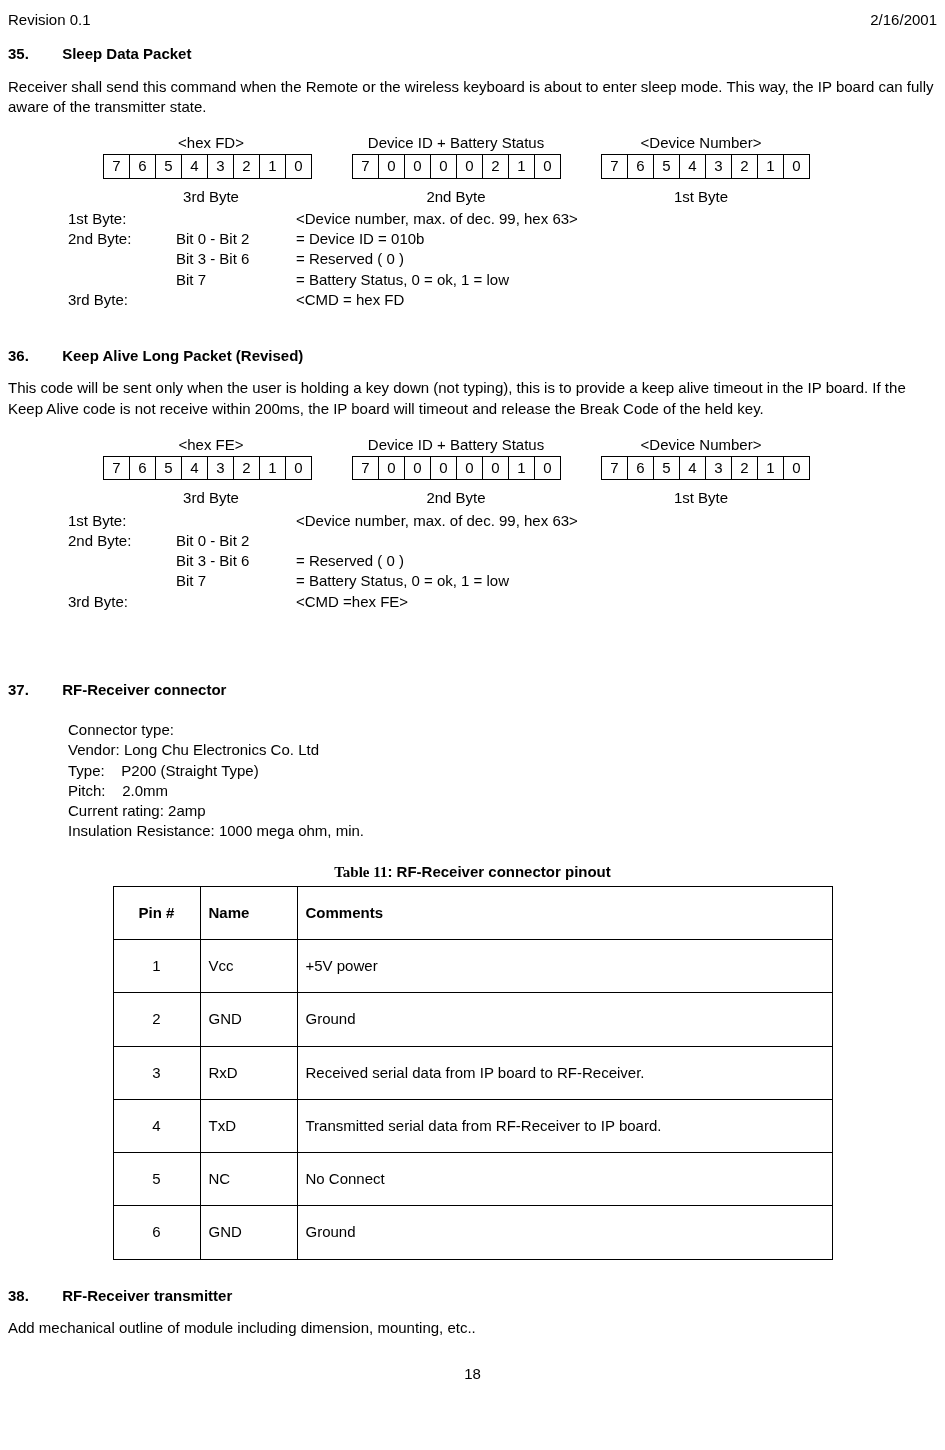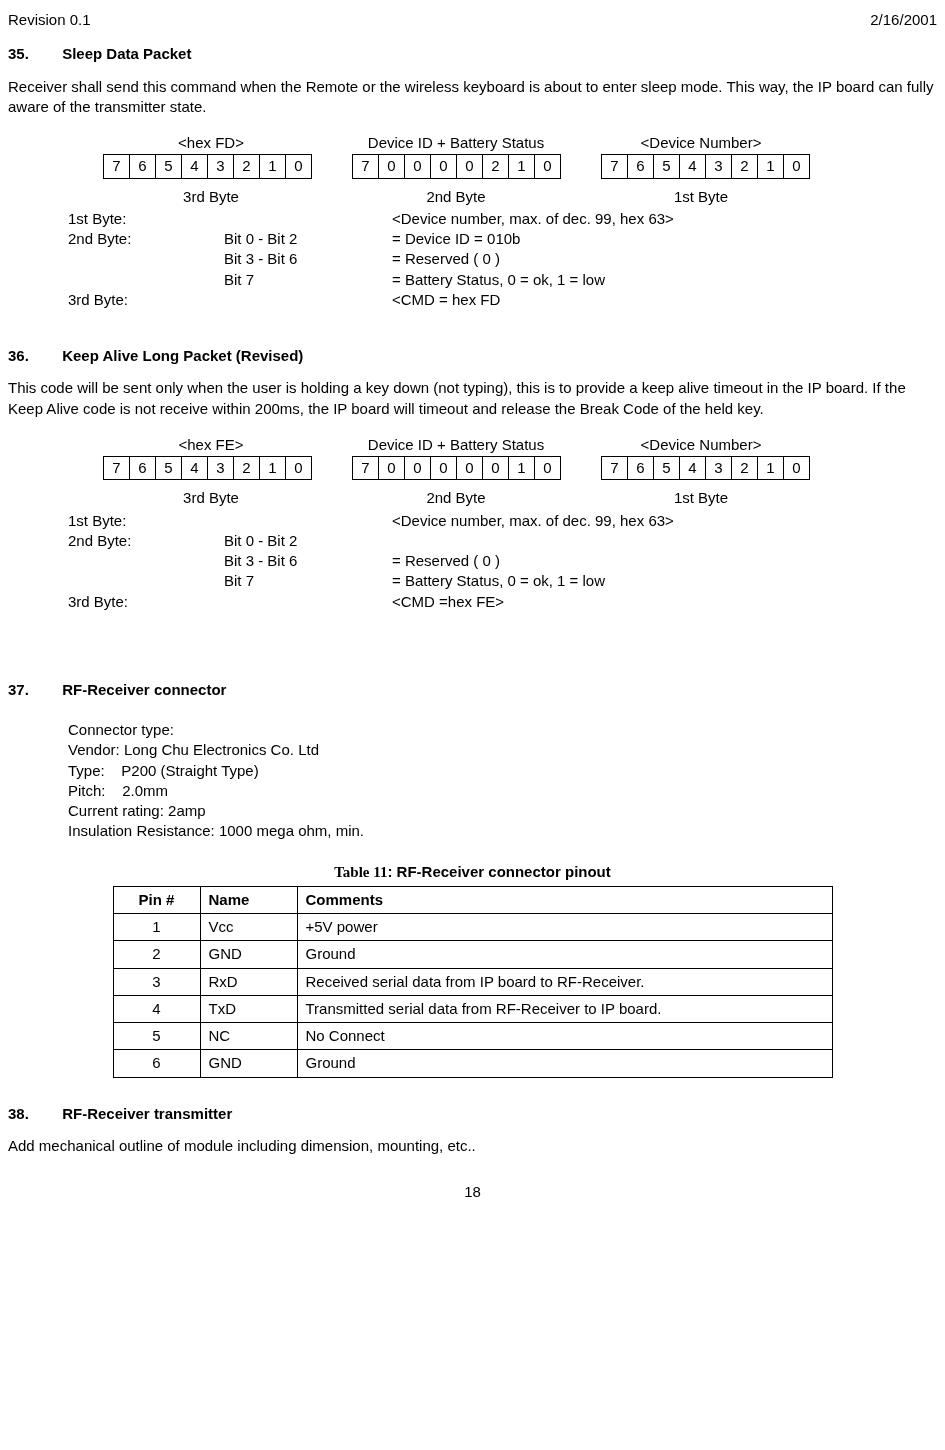--- a/index.html
+++ b/index.html
@@ -15,29 +15,29 @@
   .section-head { font-weight: bold; margin: 8px 0 12px 0; }
   .section-head .num { display:inline-block; width:50px;}
   .para { margin: 0 0 16px 0;}
   .byte-labels { display:flex; gap: 55px; margin-left: 108px; margin-bottom:1px;}
   .byte-labels div { min-width: 190px; text-align:center;}
   .byte-row { display:flex; gap: 40px; margin-left: 95px;}
   .bit-table { border-collapse: collapse; }
   .bit-table td { border: 1.5px solid #000; width: 23px; text-align: center; font-size:15px; height:20px;}
   .byte-captions { display:flex; gap:55px; margin-left: 108px; margin-top:8px; margin-bottom:2px;}
   .byte-captions div { min-width: 190px; text-align:center;}
-  .def-row { display:flex; margin-left: 60px; gap: 48px;}
+  .def-row { display:flex; margin-left: 60px;}
   .def-row .c1 { width:108px;}
   .def-row .c2 { width:120px;}
   .def-row .c3 { flex:1;}
   .indent60 { margin-left:60px;}
   .table11-cap { text-align:center; font-weight:bold; margin: 20px 0 4px 0;}
   .table11-cap .t11 { font-family: 'Times New Roman', serif;}
   table.pins { border-collapse: collapse; margin: 0 auto; width: 720px;}
-  table.pins th, table.pins td { border:1.5px solid #000; padding:3px 8px; font-size:15px; text-align:left;margin-top:20px;}
+  table.pins th, table.pins td { border:1.5px solid #000; padding:16px 8px; font-size:15px; text-align:left;margin-top:20px;}
   table.pins th.pin, table.pins td.pin { text-align:center; width:70px;}
   table.pins .nm { width:80px;}
   .page-num { text-align:center; margin-top:26px;}
   .sec-spacer { height: 8px;}
 </style>
 </head>
 <body>
 
 <div class="hdr-row">
   <span>Revision 0.1</span>

